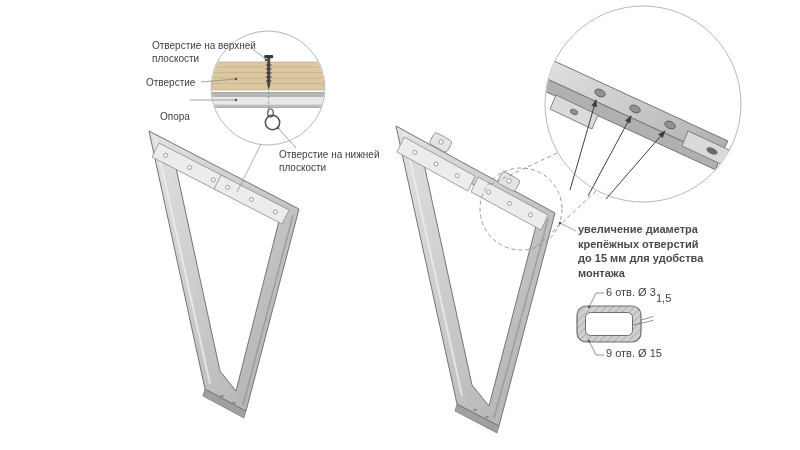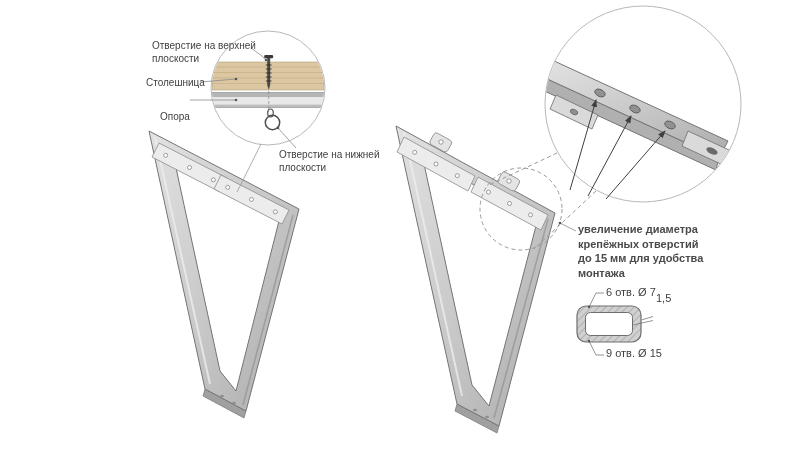--- a/index.html
+++ b/index.html
@@ -160,31 +160,31 @@
       <line x1="633" y1="325" x2="653" y2="320.5" stroke="#777777" stroke-width="0.8"></line>
       <polyline points="589,341 596,355 604,355" fill="none" stroke="#777777" stroke-width="0.8"></polyline>
       <circle cx="589" cy="341" r="1.2" fill="#555555"></circle>
     </g>
   </g>
 </svg>
 
 <div class="label" style="left:152px;top:39px;width:104px">Отверстие на верхней
 плоскости</div>
 
-<div class="label" style="left:146px;top:76px">Столешница</div>
+<div class="label" style="left:146px;top:76px">Отверстие</div>
 
 <div class="label" style="left:160px;top:110px">Опора</div>
 
 <div class="label" style="left:279px;top:148px;width:104px">Отверстие на нижней
 плоскости</div>
 
 <div class="note" style="left:578px;top:222px;width:150px">увеличение диаметра
 крепёжных отверстий
 до 15 мм для удобства
 монтажа</div>
 
-<div class="dim" style="left:606px;top:286px">6 отв. Ø 7</div>
+<div class="dim" style="left:606px;top:286px">6 отв. Ø 3</div>
 
 <div class="dim" style="left:656px;top:292px">1,5</div>
 
 <div class="dim" style="left:606px;top:347px">9 отв. Ø 15</div>
 
 </div>
 
 </body></html>

